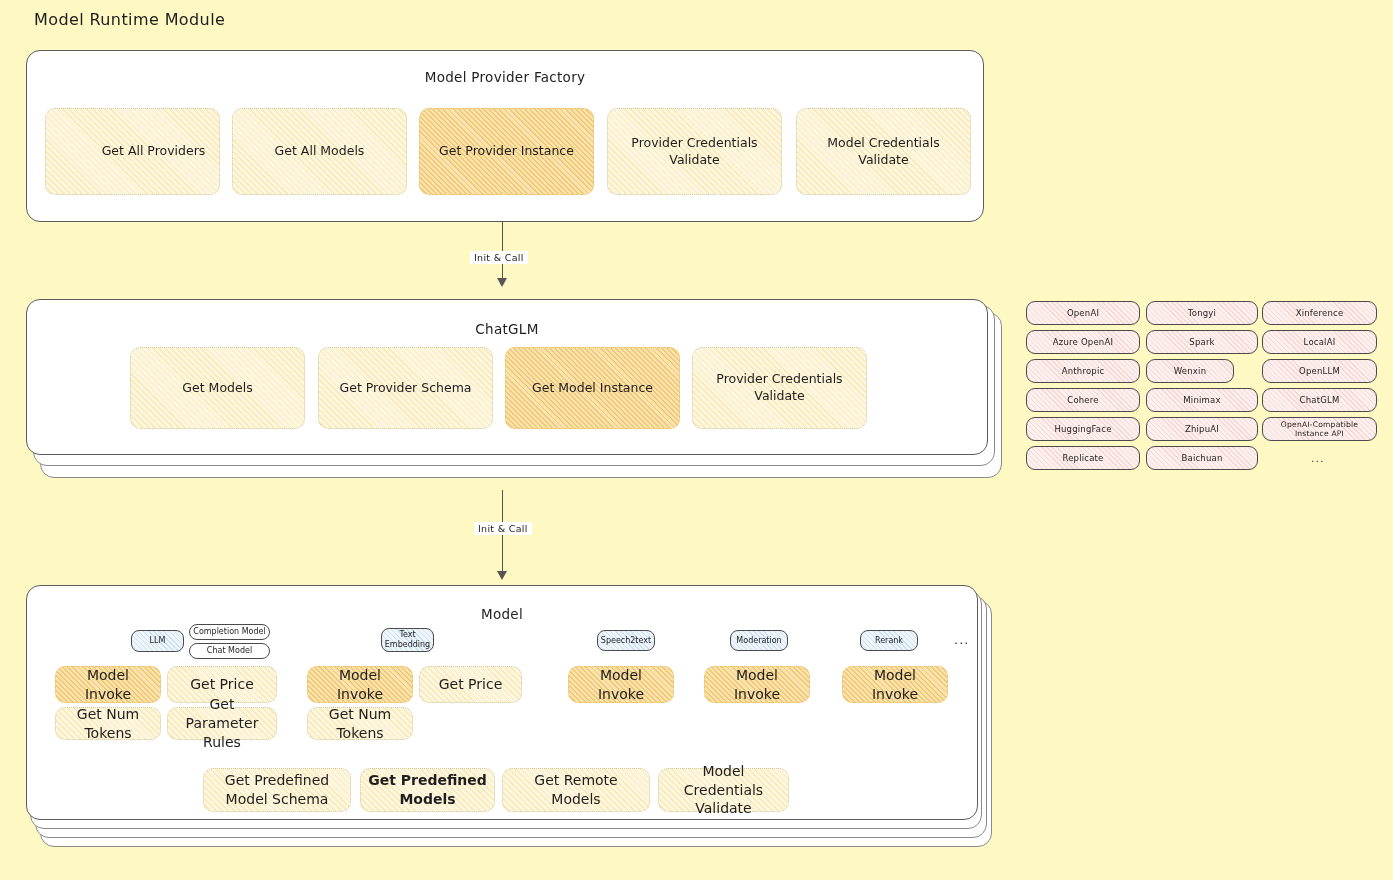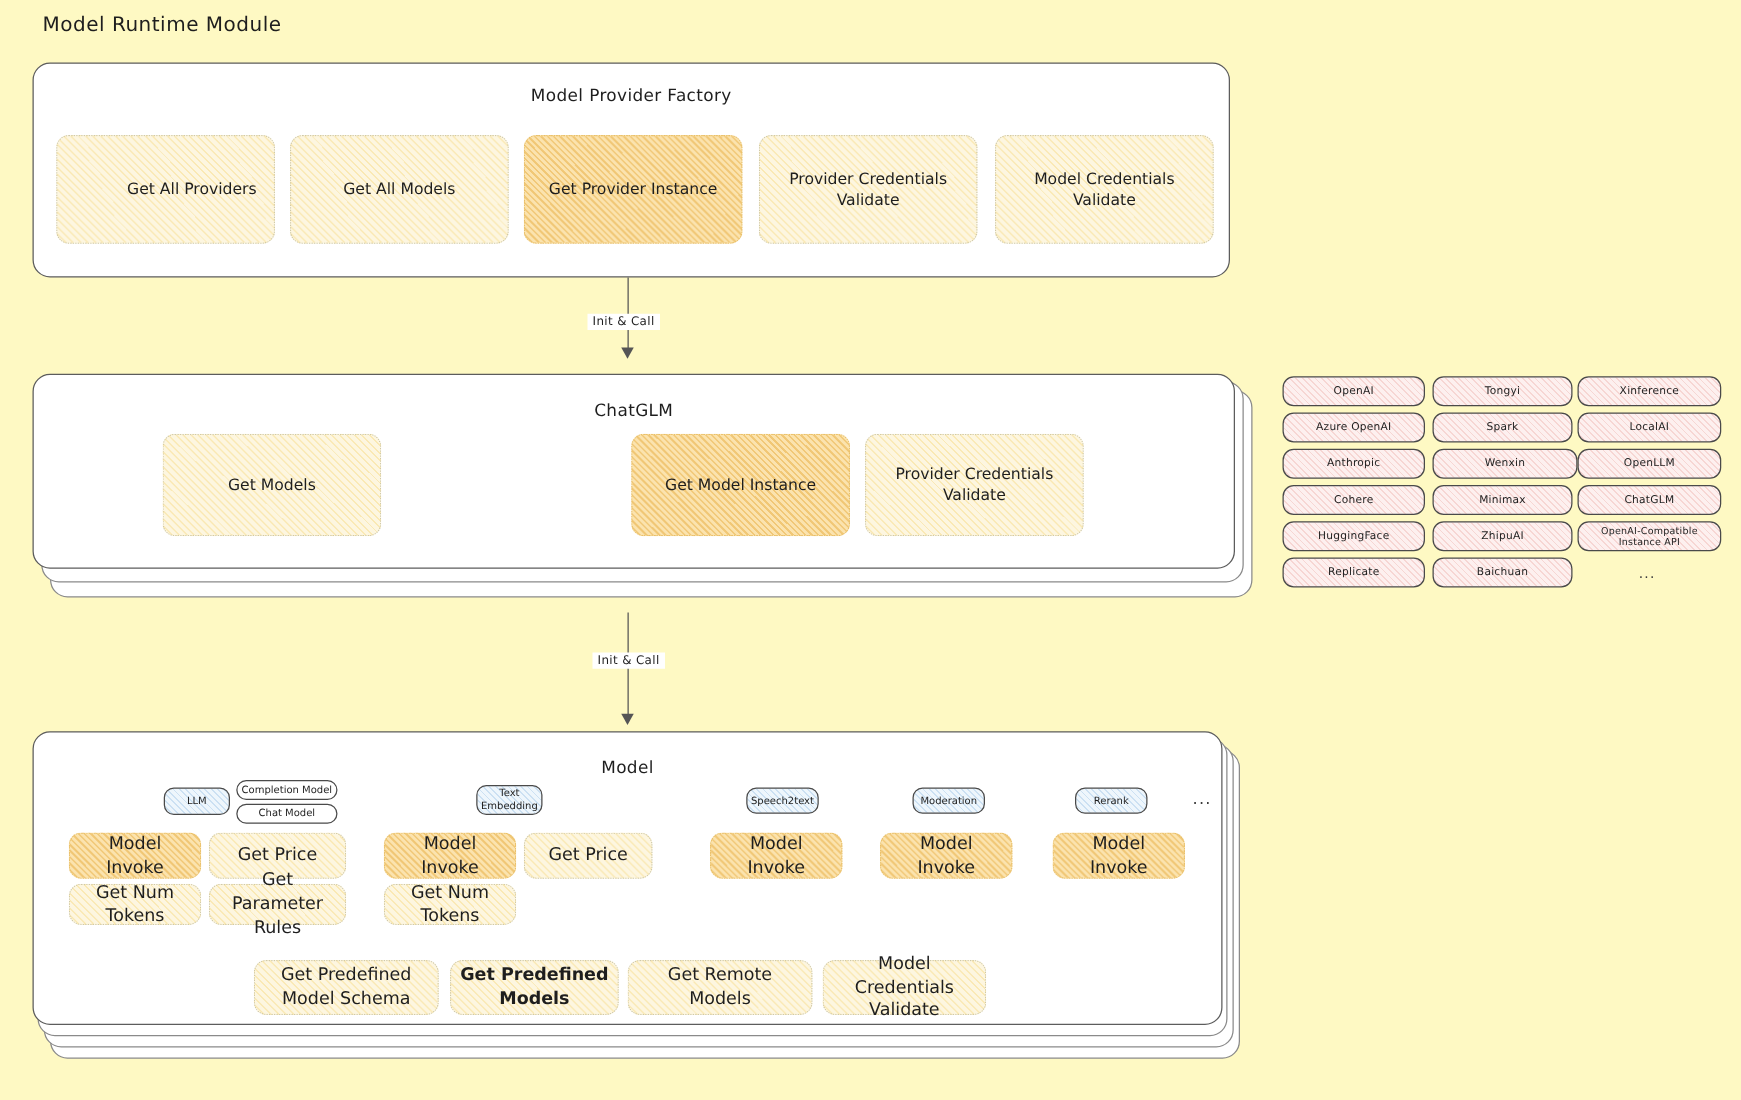--- a/index.html
+++ b/index.html
@@ -189,34 +189,35 @@
   <div class="arrow-line" style="left:502px; top:222px; height:60px;"></div>
   <div class="arrow-head" style="left:497px; top:278px;"></div>
   <div class="arrow-label" style="left:470px; top:251px;">Init &amp; Call</div>
 
   <div class="stack-layer" style="left:40px; top:312px; width:962px; height:166px;"></div>
   <div class="stack-layer" style="left:33px; top:305px; width:962px; height:161px;"></div>
   <div class="sketch-box" style="left:26px; top:299px; width:962px; height:156px; z-index:2;">
     <div class="section-title" style="top:21px;">ChatGLM</div>
 
     <div class="card" style="left:103px; top:47px; width:175px; height:82px;">Get Models</div>
+    <div class="card" style="left:291px; top:47px; width:175px; height:82px;">Get Provider Schema</div>
     <div class="card hl" style="left:478px; top:47px; width:175px; height:82px;">Get Model Instance</div>
     <div class="card" style="left:665px; top:47px; width:175px; height:82px;">Provider Credentials Validate</div>
   </div>
 
   <div class="pill" style="left:1026px; top:301px; width:114px; height:24px;">OpenAI</div>
   <div class="pill" style="left:1026px; top:330px; width:114px; height:24px;">Azure OpenAI</div>
   <div class="pill" style="left:1026px; top:359px; width:114px; height:24px;">Anthropic</div>
   <div class="pill" style="left:1026px; top:388px; width:114px; height:24px;">Cohere</div>
   <div class="pill" style="left:1026px; top:417px; width:114px; height:24px;">HuggingFace</div>
   <div class="pill" style="left:1026px; top:446px; width:114px; height:24px;">Replicate</div>
 
   <div class="pill" style="left:1146px; top:301px; width:112px; height:24px;">Tongyi</div>
   <div class="pill" style="left:1146px; top:330px; width:112px; height:24px;">Spark</div>
-  <div class="pill" style="left:1146px; top:359px; width:116px; height:24px;text-align:right;">Wenxin</div>
+  <div class="pill" style="left:1146px; top:359px; width:88px; height:24px;text-align:right;">Wenxin</div>
   <div class="pill" style="left:1146px; top:388px; width:112px; height:24px;">Minimax</div>
   <div class="pill" style="left:1146px; top:417px; width:112px; height:24px;">ZhipuAI</div>
   <div class="pill" style="left:1146px; top:446px; width:112px; height:24px;">Baichuan</div>
 
   <div class="pill" style="left:1262px; top:301px; width:115px; height:24px;">Xinference</div>
   <div class="pill" style="left:1262px; top:330px; width:115px; height:24px;">LocalAI</div>
   <div class="pill" style="left:1262px; top:359px; width:115px; height:24px;">OpenLLM</div>
   <div class="pill" style="left:1262px; top:388px; width:115px; height:24px;">ChatGLM</div>
   <div class="pill tiny" style="left:1262px; top:417px; width:115px; height:24px;">OpenAI-Compatible Instance API</div>
   <div class="ellipsis" style="left:1311px; top:452px; font-size:11px;">...</div>

